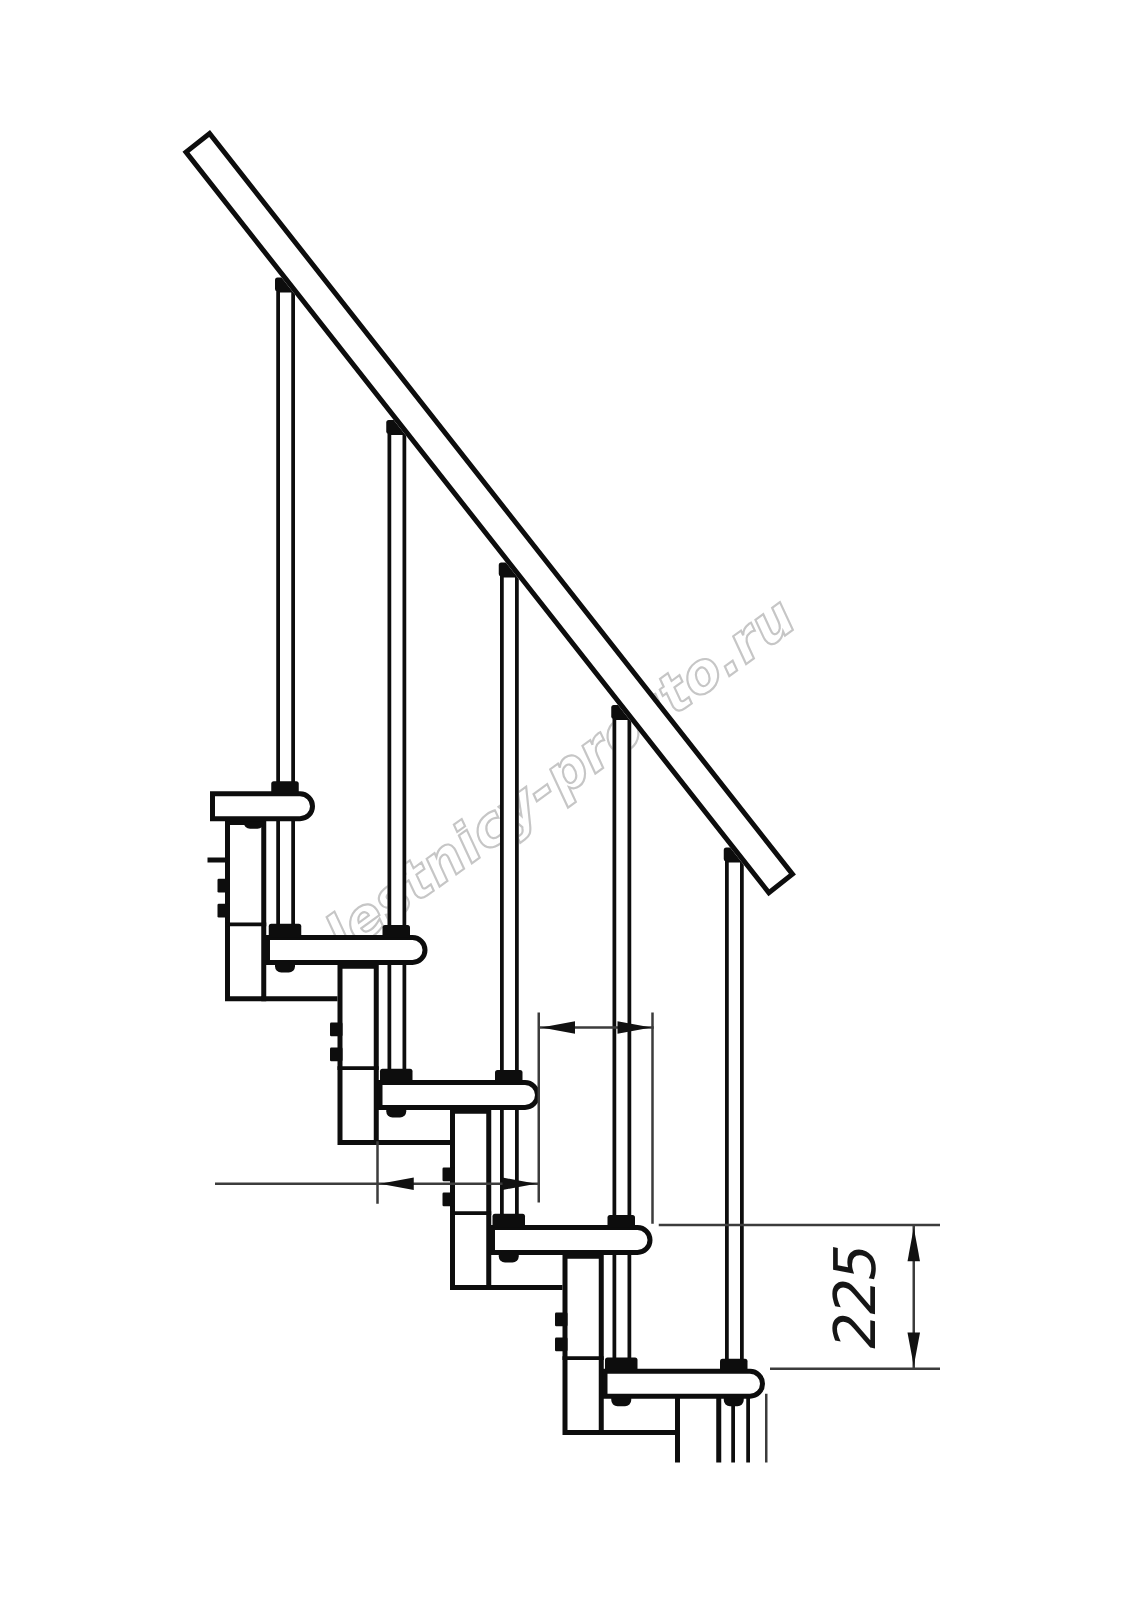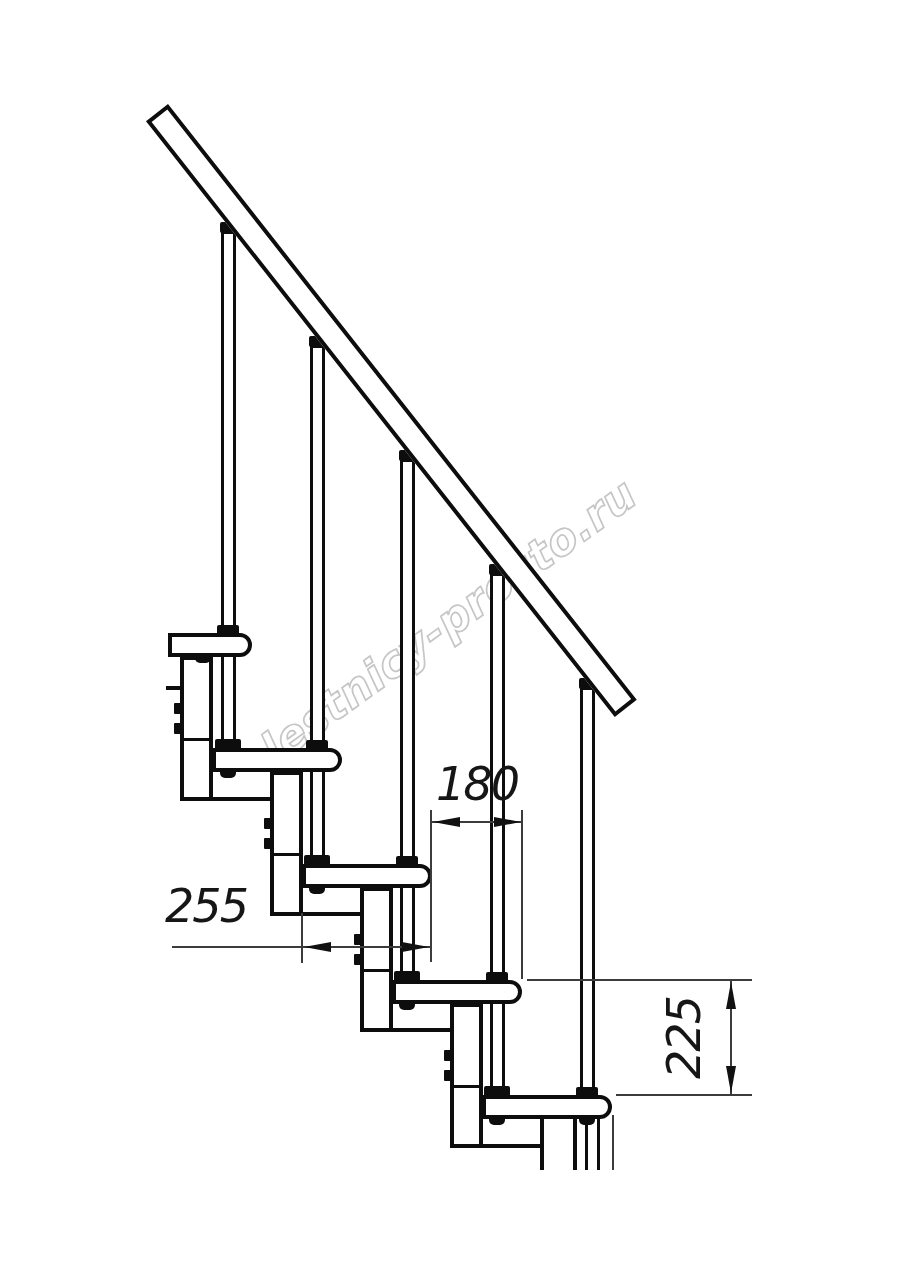--- a/index.html
+++ b/index.html
@@ -106,27 +106,25 @@
       <div class="tab" style="left: 195px; top: 654px; width: 16px; height: 9px;"></div>
       <div class="tab" style="left: 579px; top: 1116px; width: 16px; height: 9px;"></div>
       <div class="flange" style="left: 166px; top: 686px; width: 16px;"></div>
     </div>
 
   <div class="thin" style="left:430px; top:810px; width:2px; height:152px;"></div>
   <div class="thin" style="left:521px; top:810px; width:2px; height:169px;"></div>
   <div class="thin" style="left:431px; top:821px; width:92px; height:2px;"></div>
   <div class="arr" style="left:433px; top:817px; border-right:27px solid #111; border-top:5px solid transparent; border-bottom:5px solid transparent;"></div>
   <div class="arr" style="left:494px; top:817px; border-left:27px solid #111; border-top:5px solid transparent; border-bottom:5px solid transparent;"></div>
-  <div class="dimlabel" style="left:432px; top:758px;">180</div>
 
   <div class="thin" style="left:301px; top:913px; width:2px; height:50px;"></div>
   <div class="thin" style="left:172px; top:946px; width:260px; height:2px;"></div>
   <div class="arr" style="left:304px; top:942px; border-right:27px solid #111; border-top:5px solid transparent; border-bottom:5px solid transparent;"></div>
   <div class="arr" style="left:402px; top:942px; border-left:27px solid #111; border-top:5px solid transparent; border-bottom:5px solid transparent;"></div>
-  <div class="dimlabel" style="left:161px; top:880px;">255</div>
 
   <div class="thin" style="left:527px; top:979px;  width:225px; height:2px;"></div>
   <div class="thin" style="left:616px; top:1094px; width:136px; height:2px;"></div>
   <div class="thin" style="left:730px; top:980px; width:2px; height:116px;"></div>
   <div class="arr" style="left:726px; top:982px;  border-bottom:27px solid #111; border-left:5px solid transparent; border-right:5px solid transparent;"></div>
   <div class="arr" style="left:726px; top:1066px; border-top:27px solid #111; border-left:5px solid transparent; border-right:5px solid transparent;"></div>
   <div class="dimlabel" style="left:639px; top:1012px; transform:rotate(-90deg);">225</div>
 
   <div class="thin" style="left:612px; top:1115px; width:2px; height:55px;"></div>
 </div>

